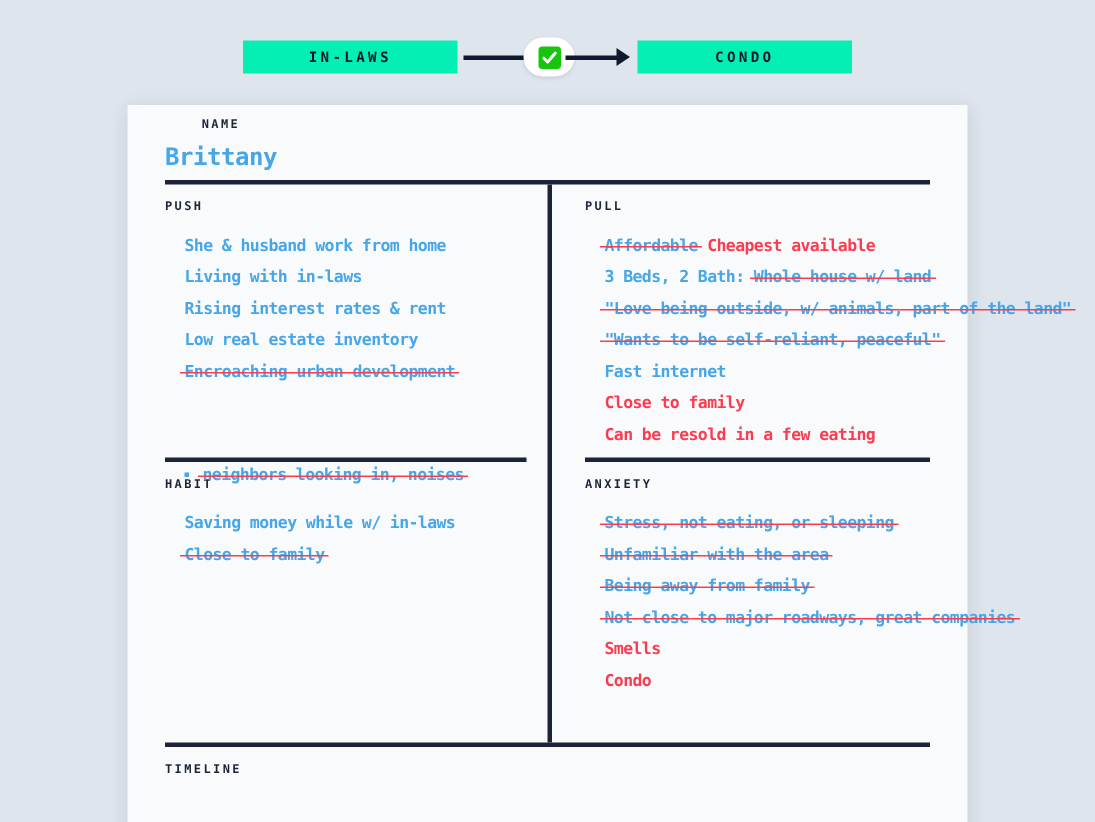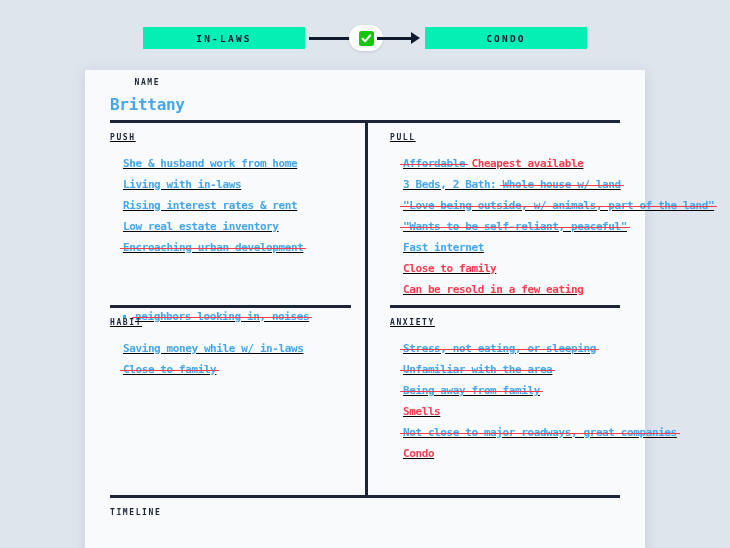--- a/index.html
+++ b/index.html
@@ -20,21 +20,21 @@
     position: absolute;
     left: 0;
     top: 20px;
     width: 730px;
     height: 36px;
     display: flex;
     align-items: center;
     justify-content: center;
   }
   .journey-chip {
-    width: 162px;
+    width: 143px;
     height: 22px;
     background: #03efb4;
     display: flex;
     align-items: center;
     justify-content: center;
     color: #101828;
     font-size: 9.5px;
     font-weight: bold;
     letter-spacing: 2.2px;
     font-family: "DejaVu Sans Mono", monospace;
@@ -140,21 +140,20 @@
   .rule-thick {
     height: 3px;
     background: #1c2438;
     width: 100%;
   }
 
   
   #quadrant-grid {
     display: flex;
     width: 100%;
-    text-decoration: underline;
   }
   .quad-col {
     width: 50%;
     box-sizing: border-box;
   }
   .quad-col.left  { padding-right: 14px; }
   .quad-col.right { padding-left: 22px; border-left: 3px solid #1c2438; }
 
   .quad {
     box-sizing: border-box;
@@ -296,22 +295,22 @@
             <div class="item"><span class="seg red">Can be resold in a few eating</span></div>
           </div>
       </div>
       <div class="rule-mid"></div>
       <div class="quad tall2">
         <div class="quad-title">ANXIETY</div>
         <div class="item-list">
             <div class="item"><span class="seg blue strike">Stress, not eating, or sleeping</span></div>
             <div class="item"><span class="seg blue strike">Unfamiliar with the area</span></div>
             <div class="item"><span class="seg blue strike">Being away from family</span></div>
+            <div class="item"><span class="seg blue strike">Not close to major roadways, great companies</span></div>
             <div class="item"><span class="seg red">Smells</span></div>
-            <div class="item"><span class="seg blue strike">Not close to major roadways, great companies</span></div>
             <div class="item"><span class="seg red">Condo</span></div>
           </div>
       </div>
     </div>
   </div>
 
   <div class="rule-thick"></div>
 
   <div id="timeline-section">
     <div class="quad-title">TIMELINE</div>

